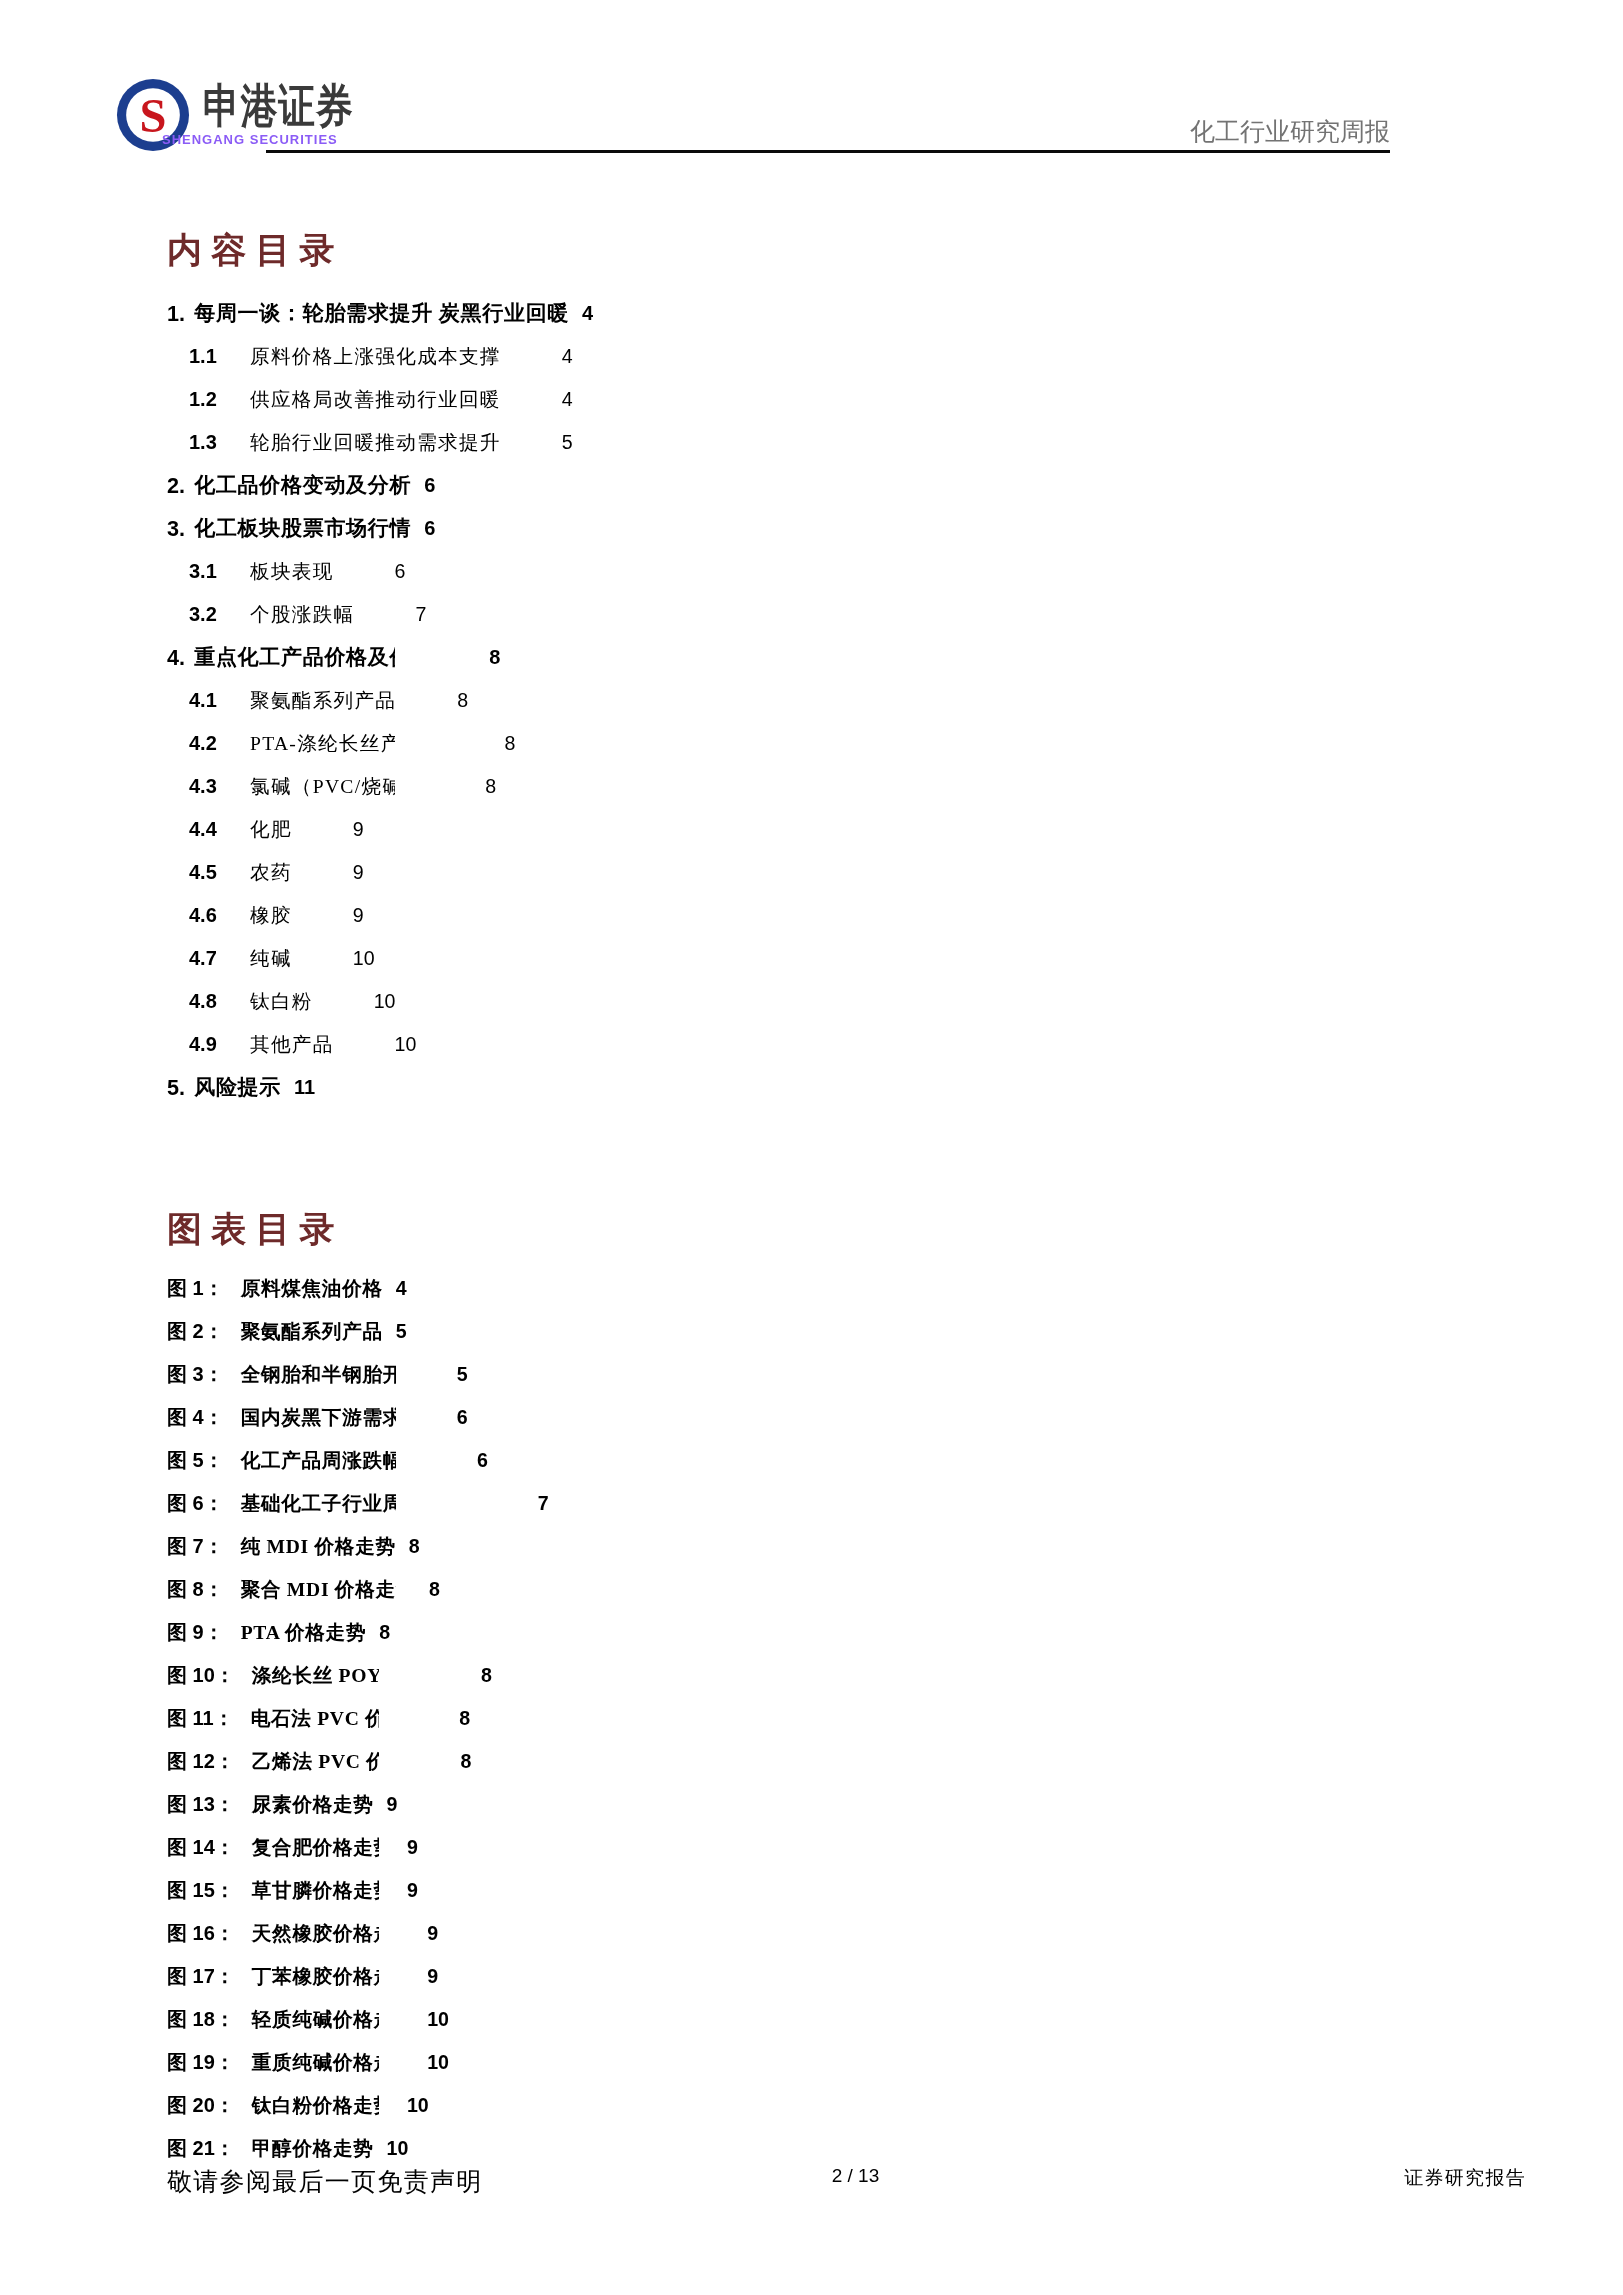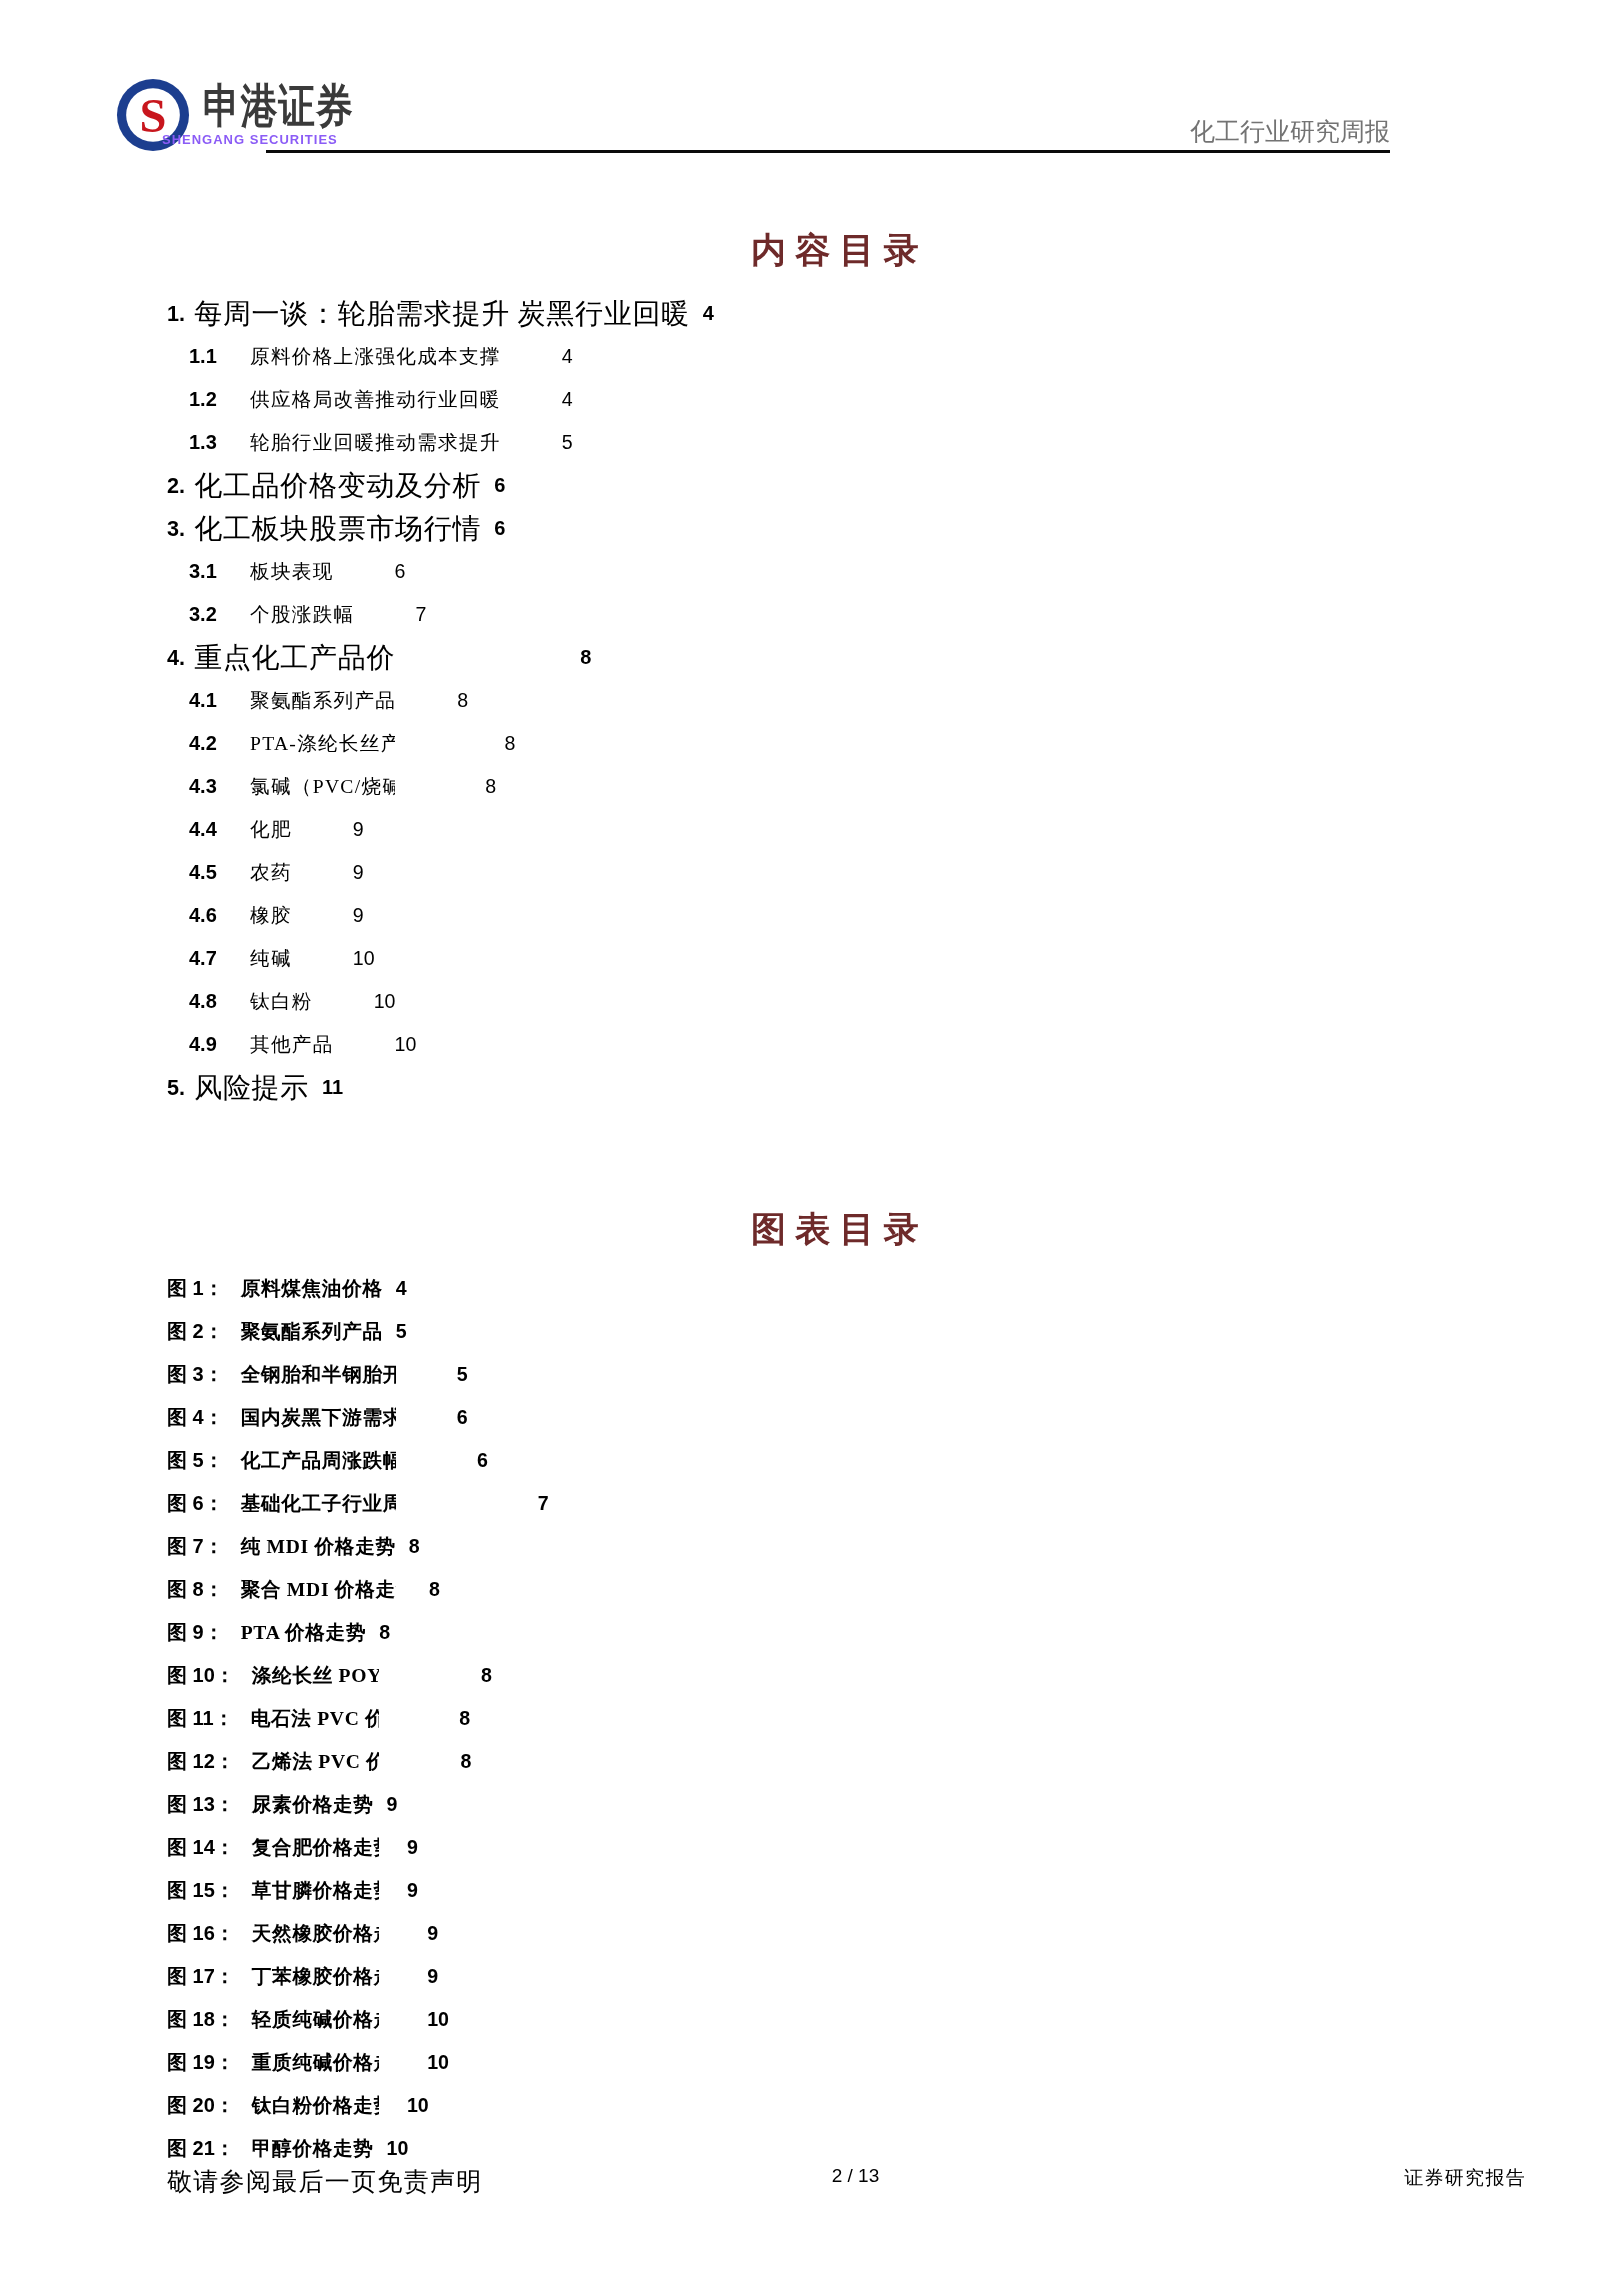--- a/index.html
+++ b/index.html
@@ -20,21 +20,21 @@
     color:#8b5cf6; font-family:"Liberation Sans", sans-serif; letter-spacing:1px; white-space:nowrap;
   }
   .header-report {
     position:absolute; top:115px; left:982px; width:408px; text-align:right;
     font-size:25px; color:#737373; font-family:"Liberation Serif", serif; white-space:nowrap;
   }
   .header-rule { position:absolute; top:150px; left:266px; width:1124px; height:2.6px; background:#0a0a0a; }
 
   
   .dir-title {
-    position:absolute; left:167px; width:1345px; text-align:center;
+    position:absolute; left:167px; width:1345px; 
     font-size:35px; font-weight:bold; color:#6E2A2A; letter-spacing:9.2px;
     font-family:"Liberation Serif", serif; line-height:1.2; white-space:nowrap;
   }
   #toc-title { top:230px; }
   #fig-title { top:1209px; }
 
   
   .list { position:absolute; left:167px; width:1345px; }
   #toc-list { top:292px; }
   #figure-list { top:1267px; }
@@ -46,21 +46,21 @@
   }
   .row .label { font-size:19.6px; flex:none; letter-spacing:1.3px; }
   .row .leader {
     flex:1 1 auto; align-self:flex-end; margin:0 6.5px 12.4px 6.5px; height:2px;
     background:repeating-linear-gradient(to right,#000 0 3.3px,transparent 3.3px 7.9px);
   }
   .row .page {
     font-family:"Liberation Sans", sans-serif; font-size:19.6px; flex:none;
   }
 
-  .row.lvl1 .label { font-size:28px; font-weight:normal; letter-spacing:0.7px; }
+  .row.lvl1 .label { font-size:21px; font-weight:bold; letter-spacing:0.7px; }
   .row.lvl1 .num  { font-size:21.6px; }
   .row.lvl1 .leader { height:3.3px; margin-bottom:11.8px;
     background:repeating-linear-gradient(to right,#000 0 3.9px,transparent 3.9px 7.9px); }
   .row.lvl1 .page { font-weight:bold; font-size:20px; }
 
   .row.lvl2 { padding-left:22px;gap:24px; }
 
   .row.fig .label { font-weight:bold; letter-spacing:0.7px; }
   .row.fig .num { margin-right:17px; font-size:20px; }
   .row.fig .leader { height:3.3px; margin-bottom:11.8px;

